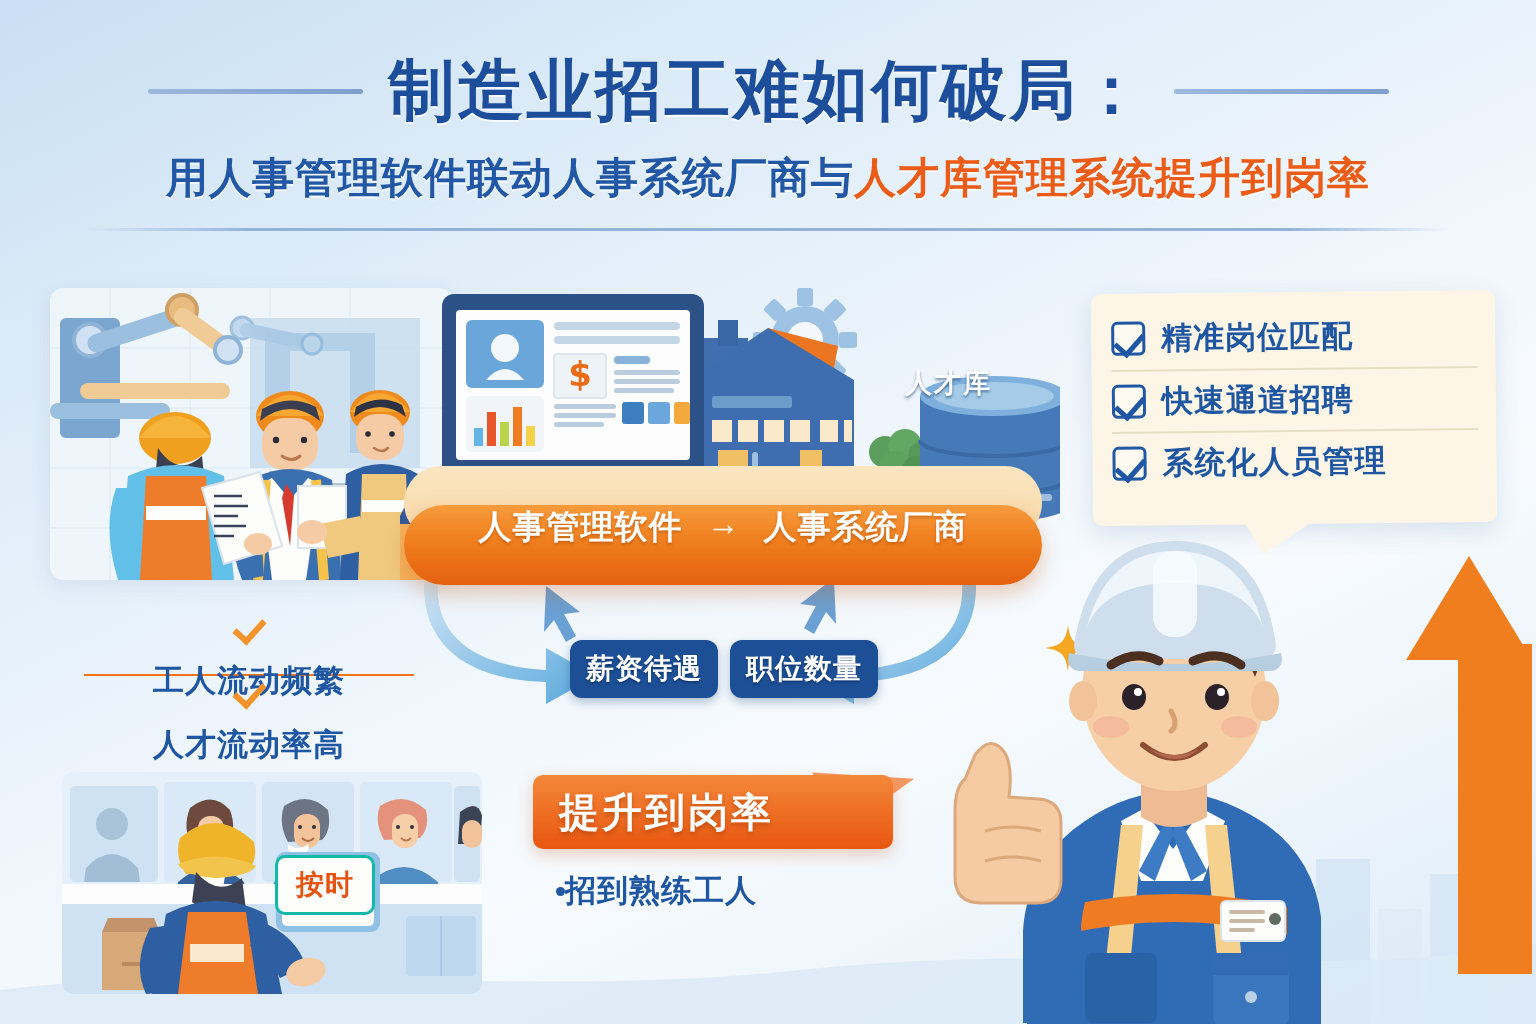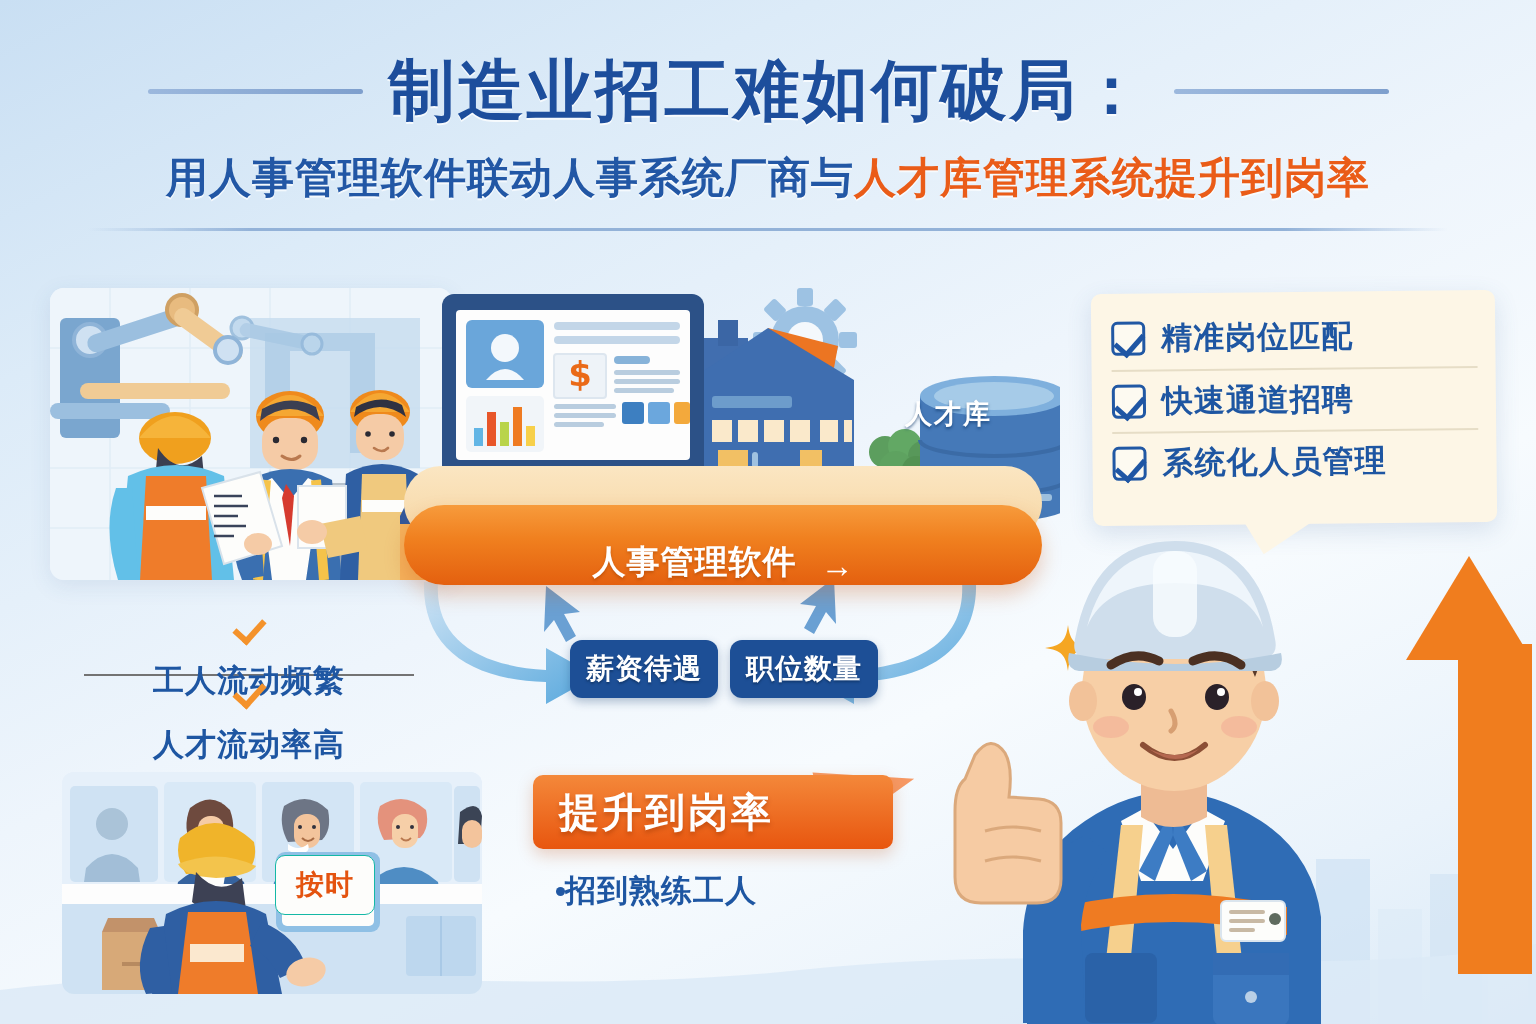--- a/index.html
+++ b/index.html
@@ -49,21 +49,21 @@
   }
 
   
   #desk-cluster{position:absolute;left:400px;top:280px;width:660px;height:320px;z-index:4;}
 
   
   #desk-banner{
     position:absolute;left:404px;top:505px;width:638px;height:80px;border-radius:40px;z-index:6;
     background:linear-gradient(180deg,#f79b3c 0%,#f0801f 42%,#e4600f 100%);
     box-shadow:0 10px 20px rgba(200,90,20,.28);
-    display:flex;align-items:flex-end;justify-content:center;gap:24px;
+    display:flex;align-items:flex-start;justify-content:center;gap:24px;
   }
   #desk-banner .bt{color:#fff;font-size:33px;font-weight:bold;letter-spacing:1px;
     text-shadow:0 2px 3px rgba(150,60,0,.45);font-family:"DejaVu Sans","Liberation Sans",sans-serif;}
   #desk-banner .arw{color:#fff;font-size:33px;font-weight:bold;}
   
   #desk-top{
     position:absolute;left:404px;top:466px;width:638px;height:74px;border-radius:38px;z-index:5;
     background:linear-gradient(180deg,#fbe6c2,#f6d6a3);
   }
 
@@ -80,21 +80,21 @@
   .ck-item + .ck-item{border-top:2px solid #e6ddc6;}
   .ck-box{width:34px;height:34px;flex:none;border:3px solid #2158a4;border-radius:6px;position:relative;background:#fdfaf1;}
   .ck-box::after{content:"";position:absolute;left:6px;top:3px;width:13px;height:23px;
     border-right:5px solid #1f56a4;border-bottom:5px solid #1f56a4;transform:rotate(42deg);}
   .ck-text{font-size:31px;font-weight:bold;color:#1e56a2;letter-spacing:1px;
     font-family:"DejaVu Sans","Liberation Sans",sans-serif;}
 
   
   #left-list{position:absolute;left:84px;top:612px;width:330px;z-index:6;}
   .ll-item{display:flex;align-items:center;gap:18px;height:62px;flex-direction:column;}
-  .ll-item + .ll-item{border-top:2px solid #737373;}
+  .ll-item + .ll-item{border-top:2px solid #f97316;}
   .ll-tick{width:30px;height:30px;flex:none;position:relative;}
   .ll-tick::after{content:"";position:absolute;left:6px;top:1px;width:13px;height:24px;
     border-right:6px solid #f4922b;border-bottom:6px solid #f4922b;transform:rotate(42deg);}
   .ll-text{font-size:31px;font-weight:bold;color:#1e56a2;letter-spacing:1px;
     font-family:"DejaVu Sans","Liberation Sans",sans-serif;}
 
   
   #mid-pills{position:absolute;left:570px;top:640px;width:340px;height:58px;z-index:7;display:flex;gap:12px;}
   .pill{height:58px;padding:0 16px;border-radius:12px;background:#1d4f96;
     display:flex;align-items:center;justify-content:flex-start;
@@ -122,34 +122,34 @@
   .pb .dot{width:9px;height:9px;border-radius:50%;background:#2158a4;flex:none;}
   .pb span{font-size:31px;font-weight:bold;color:#1e56a2;letter-spacing:1px;
     font-family:"DejaVu Sans","Liberation Sans",sans-serif;}
 
   
   #interview-scene{
     position:absolute;left:62px;top:772px;width:420px;height:222px;border-radius:12px;z-index:3;
     overflow:hidden;background:linear-gradient(170deg,#e6f0fa,#d9e8f6);
   }
   #tablet-badge{
-    position:absolute;left:275px;top:855px;width:100px;height:60px;background:#fdfdfb;border:1px solid #14b8a6;
+    position:absolute;left:275px;top:855px;width:100px;height:60px;background:#fdfdfb;border:3px solid #14b8a6;
     border-radius:10px;z-index:5;display:flex;align-items:center;justify-content:center;
   }
   #tablet-badge span{color:#e4530f;font-size:28px;font-weight:bold;letter-spacing:1px;
     font-family:"DejaVu Sans","Liberation Sans",sans-serif;}
 
   
   #worker{position:absolute;left:935px;top:505px;width:470px;height:519px;z-index:8;}
   .sparkle{position:absolute;left:1045px;top:625px;z-index:8;width:46px;height:46px;}
 
   
   #db-label{position:absolute;left:905px;top:365px;z-index:6;color:#fff;font-size:27px;font-weight:bold;
     letter-spacing:2px;text-shadow:0 2px 3px rgba(10,50,100,.6);
-    font-family:"DejaVu Sans","Liberation Sans",sans-serif;margin-top:31px;}
+    font-family:"DejaVu Sans","Liberation Sans",sans-serif;}
 </style>
 </head>
 <body>
 
 <div class="bg-arrow">
   <div class="head"></div>
     <div class="shaft"></div>
 </div>
 
 <svg class="skyline" viewBox="0 0 330 260">
@@ -388,20 +388,21 @@
       <rect x="116" y="236" width="112" height="8" rx="3" fill="#2a4a84"></rect>
     </g>
   </svg>
 </div>
 <div id="db-label">人才库</div>
 
 <div id="desk-top"></div>
 <div id="desk-banner">
   <span class="bt">人事管理软件</span>
   <span class="arw">→</span>
+  <span class="bt">人事系统厂商</span>
 </div>
 
 <div id="checklist-card">
   <div class="tail"></div>
   <div class="ck-item">
     <div class="ck-box"></div>
     <div class="ck-text">精准岗位匹配</div>
   </div>
   <div class="ck-item">
     <div class="ck-box"></div>

